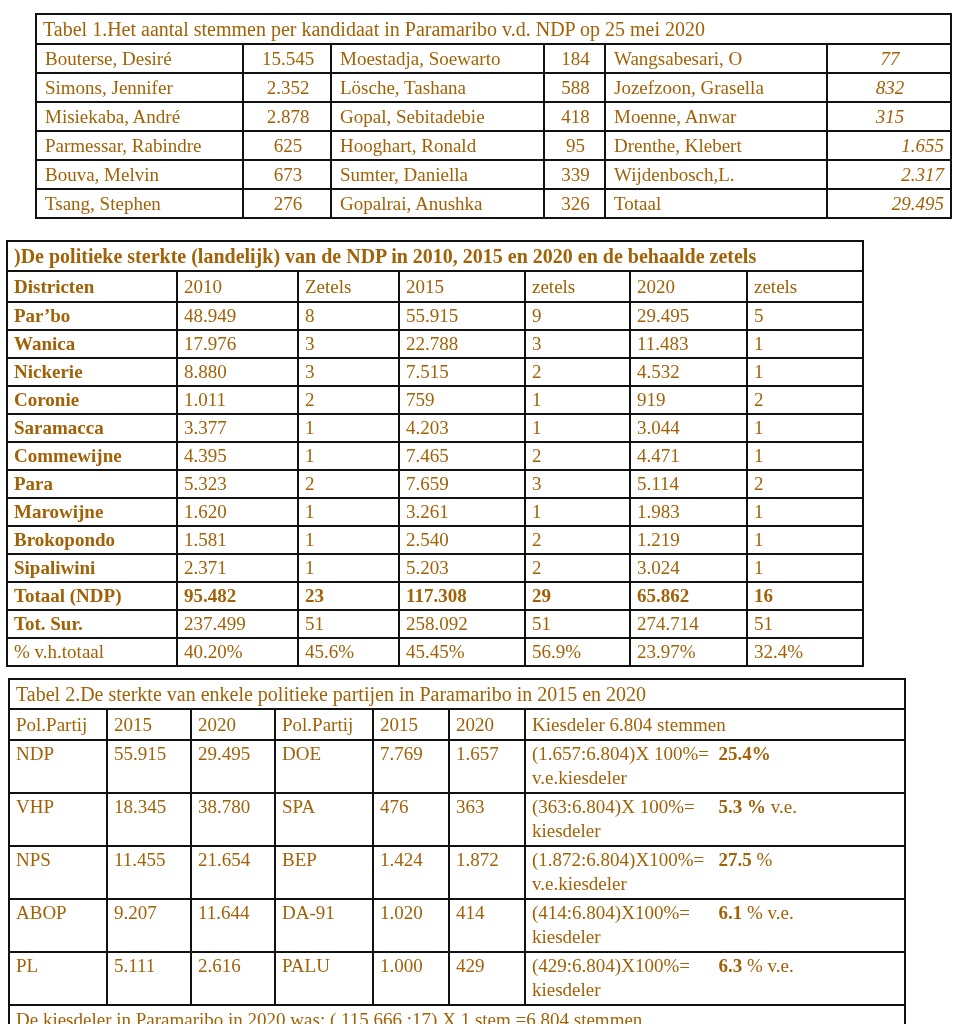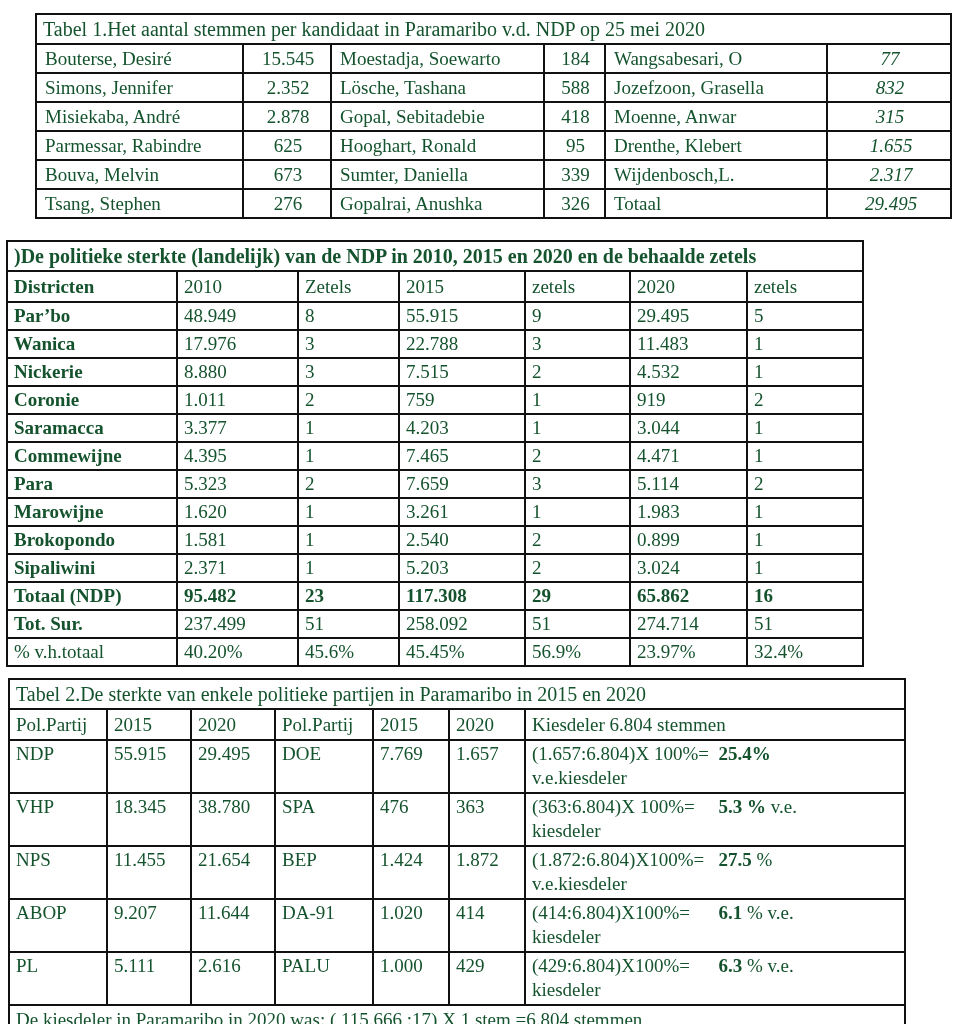--- a/index.html
+++ b/index.html
@@ -1,27 +1,27 @@
 <!DOCTYPE html>
 <html><head>
 <meta charset="utf-8">
 <style>
   html,body{margin:0;padding:0;background:#fff;}
   .page{position:relative;width:952px;height:1024px;background:#fff;
-        font-family:"Liberation Serif", serif;color:#14532d;}
+        font-family:"Liberation Serif", serif;color:#a16207;}
   table{border-collapse:collapse;table-layout:fixed;position:absolute;background:#fff;}
   td,th{border:2px solid #111;font-weight:normal;text-align:left;
         padding:1px 6px;overflow:hidden;white-space:nowrap;}
   .title-cell{font-size:20px;height:26px;}
   
   .t1{left:35px;top:13px;width:915px;font-size:19px;}
   .t1 tbody td{height:25px;padding-left:8px;}
   .t1 tbody td:nth-child(2),.t1 tbody td:nth-child(4){text-align:center;}
   .t1 tbody td:nth-child(6){text-align:center;font-style:italic;}
-  .t1 tbody tr:nth-child(n+4) td:nth-child(6){text-align:center;padding-left:10px;}
+  .t1 tbody tr:nth-child(n+4) td:nth-child(6){text-align:right;padding-left:10px;}
   
   .t2{left:6px;top:240px;width:856px;font-size:19px;border-radius:31px;}
   .t2 .title-cell{font-weight:bold;}
   .t2 thead th{height:27px;}
   .t2 tbody td{height:24px;}
   .t2 thead th:first-child{font-weight:bold;margin-top:41px;}
   .t2 tbody td:first-child{font-weight:bold;}
   .t2 tbody tr:nth-child(11) td{font-weight:bold;}
   .t2 tbody tr:nth-child(13) td:first-child{font-weight:normal;}
   
@@ -198,21 +198,21 @@
           <td>1</td>
           <td>1.983</td>
           <td>1</td>
         </tr>
         <tr>
           <td>Brokopondo</td>
           <td>1.581</td>
           <td>1</td>
           <td>2.540</td>
           <td>2</td>
-          <td>0.899</td>
+          <td>1.219</td>
           <td>1</td>
         </tr>
         <tr>
           <td>Sipaliwini</td>
           <td>2.371</td>
           <td>1</td>
           <td>5.203</td>
           <td>2</td>
           <td>3.024</td>
           <td>1</td>

